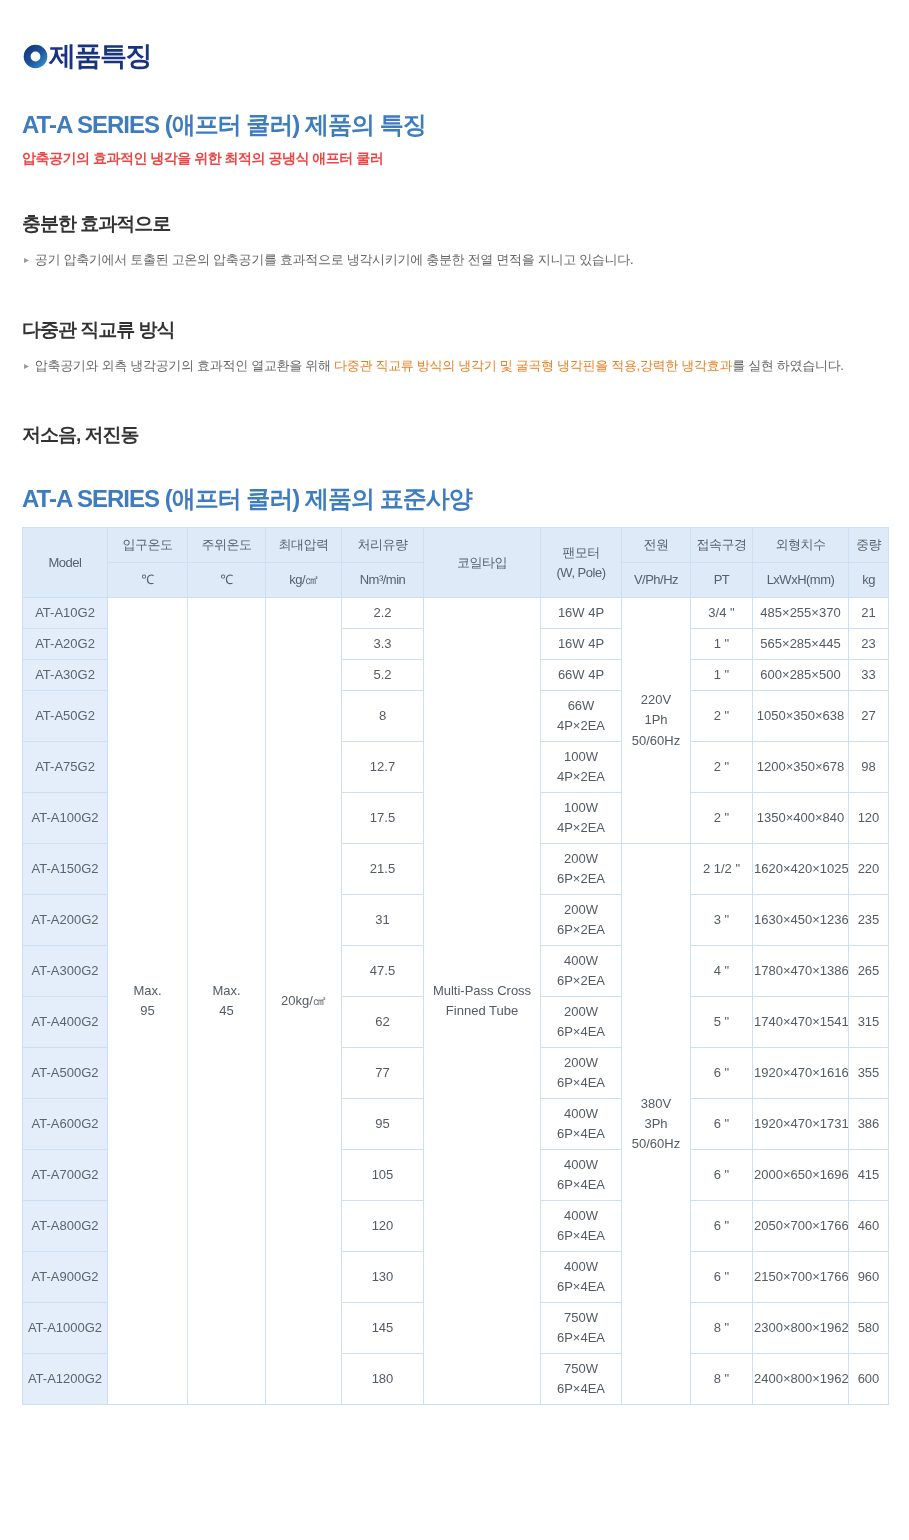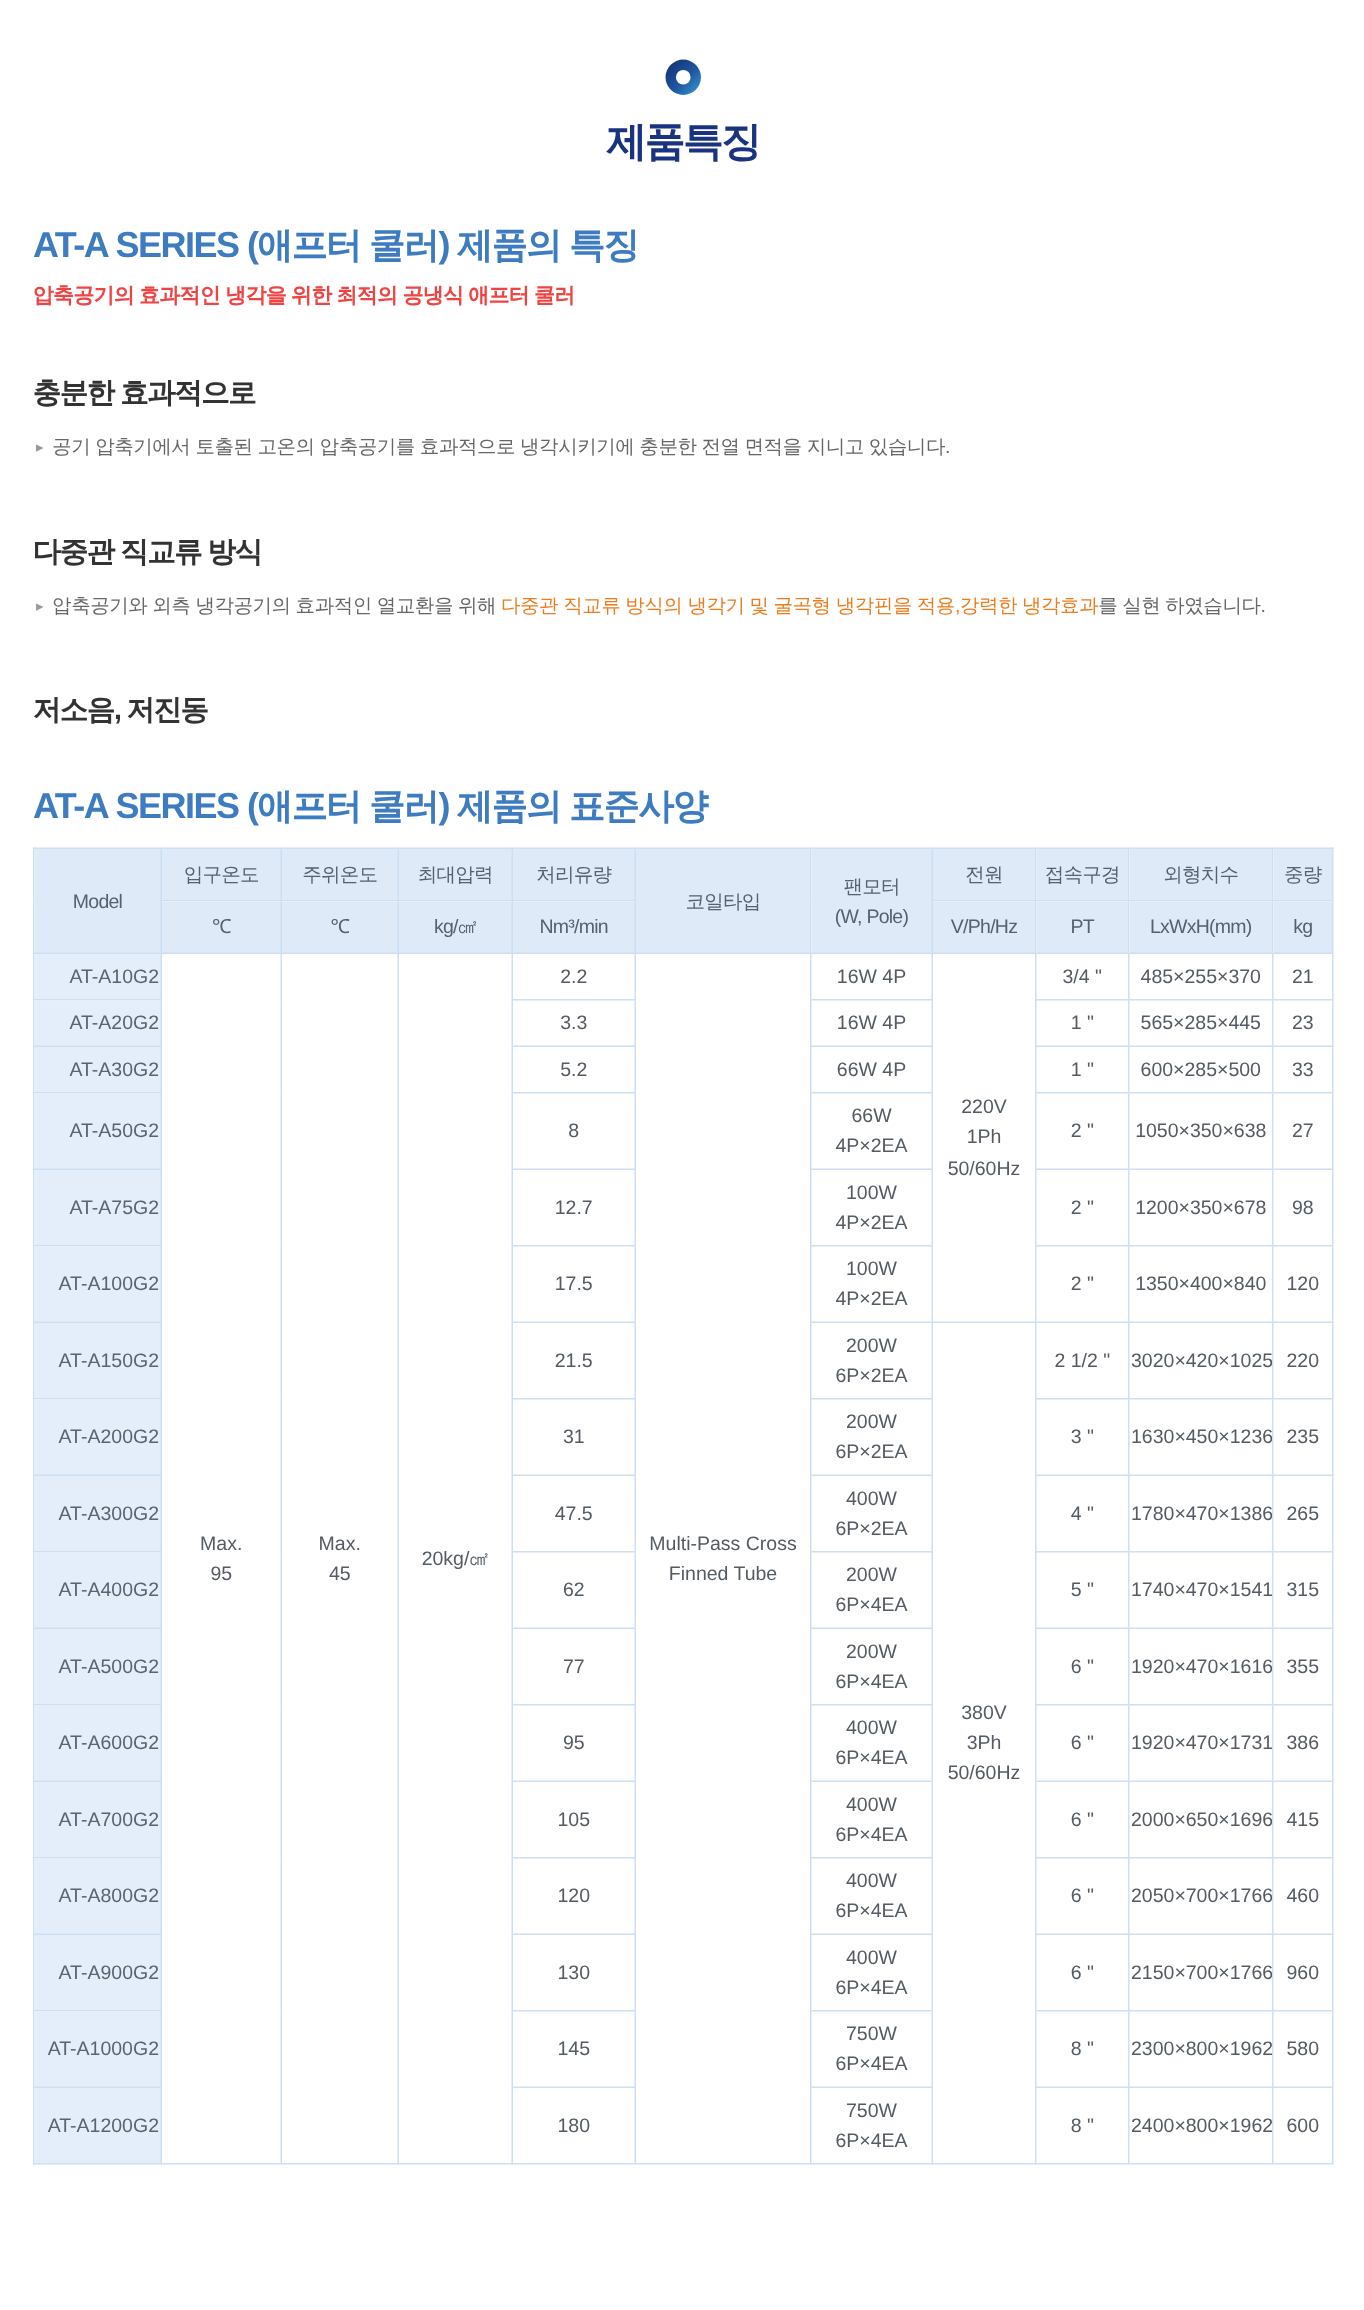--- a/index.html
+++ b/index.html
@@ -1,40 +1,40 @@
 <!DOCTYPE html>
 <html><head>
 <meta charset="utf-8">
 <style>
   html,body{margin:0;padding:0;background:#fff;}
   body{width:909px;height:1540px;overflow:hidden;font-family:"Liberation Sans",sans-serif;-webkit-font-smoothing:antialiased;}
   .page{padding:0 20px 0 22px;}
 
-  .sec-head{display:flex;align-items:center;gap:11px;flex-direction:column;}
+  .sec-head{display:flex;align-items:center;}
   .sec-head.first{padding-top:38px;}
   .sec-head.second{padding-top:54px;}
   .sec-icon{width:27px;height:27px;flex:0 0 auto;}
   .sec-title{font-size:27px;font-weight:800;color:#1a3380;letter-spacing:-1.5px;}
 
   .blue-heading{font-size:24px;font-weight:700;color:#3e7cc1;letter-spacing:-1px;margin-top:35px;}
   .subtitle{font-size:14px;font-weight:700;color:#ef4444;letter-spacing:-0.5px;margin-top:9px;}
 
   .feat-h{font-size:19px;font-weight:800;color:#333;letter-spacing:-1px;}
   .feat-h.f1{margin-top:43px;}
   .feat-h.f2{margin-top:48px;}
   .feat-h.f3{margin-top:47px;}
   .bullet{font-size:13px;color:#666;letter-spacing:-0.3px;margin-top:14px;padding-left:2px;}
   .bullet .arrow{color:#999;font-size:10px;margin-right:6px;vertical-align:1px;}
   .hl{color:#e97d1f;}
 
   table.spec{border-collapse:collapse;table-layout:fixed;width:866px;margin-top:12px;border:1px solid #aec6e2;}
   table.spec th, table.spec td{border:1px solid #cddff2;text-align:center;vertical-align:middle;padding:0 1px;overflow:hidden;}
   table.spec thead th{background:#dfeaf8;color:#56616d;font-weight:400;font-size:13px;height:34px;letter-spacing:-0.5px;line-height:1.5;}
   table.spec td{font-size:13px;color:#545b63;line-height:1.55;background:#fff;}
-  table.spec td.model{background:#e4eefb;color:#5a6470;text-align:right;}
+  table.spec td.model{background:#e4eefb;color:#5a6470;}
   tr.r-short td{height:30px;}
   tr.r-tall td{height:50px;}
 </style>
 </head>
 <body>
 
 <div class="page">
 
   <div class="sec-head first">
     <span class="sec-icon">
@@ -158,21 +158,21 @@
           <td>2 "</td>
           <td>1350×400×840</td>
           <td>120</td>
         </tr>
         <tr class="r-tall">
           <td class="model">AT-A150G2</td>
           <td>21.5</td>
           <td>200W<br>6P×2EA</td>
           <td rowspan="11">380V<br>3Ph<br>50/60Hz</td>
           <td>2 1/2 "</td>
-          <td>3020×420×1025</td>
+          <td>1620×420×1025</td>
           <td>220</td>
         </tr>
         <tr class="r-tall">
           <td class="model">AT-A200G2</td>
           <td>31</td>
           <td>200W<br>6P×2EA</td>
           <td>3 "</td>
           <td>1630×450×1236</td>
           <td>235</td>
         </tr>

